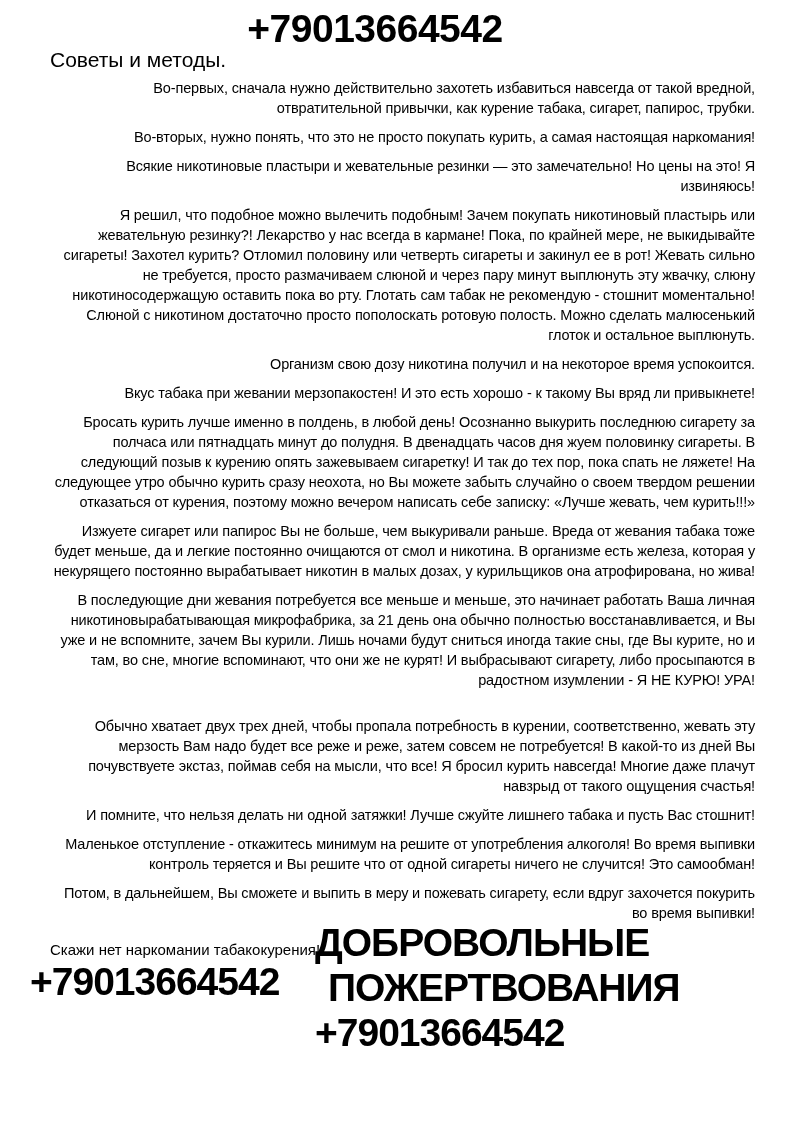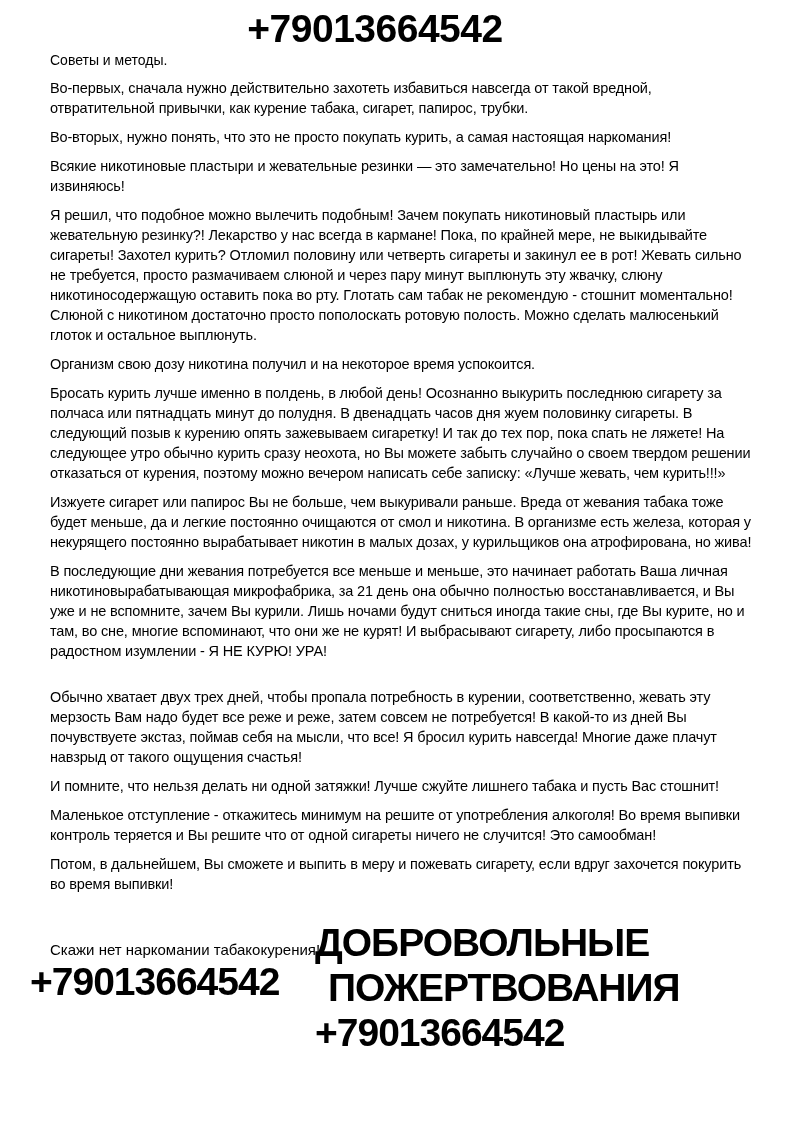--- a/index.html
+++ b/index.html
@@ -17,31 +17,31 @@
     text-align: center;
     transform: translateX(-25px);
     font-size: 39px;
     line-height: 42px;
     font-weight: bold;
     letter-spacing: -0.5px;
     white-space: nowrap;
   }
   .heading {
     margin: 0 0 0 50px;
-    font-size: 14px;
+    font-size: 21px;
     line-height: 20px;
   }
   .content {
     margin: 8px 44px 0 50px;
     font-size: 14.5px;
     line-height: 20px;
     letter-spacing: -0.15px;
     text-align: left;
   }
-  .content p { margin: 0 1px 9px 0; }
+  .content p { margin: 0 1px 9px 0; text-align: right; }
   .content p.gap-before { margin-top: 26px; }
   .footer-slogan {
     position: absolute;
     left: 50px;
     top: 941px;
     font-size: 15px;
     line-height: 18px;
   }
   .footer-phone {
     position: absolute;
@@ -72,20 +72,21 @@
   <div class="top-phone">+79013664542</div>
 
   <div class="heading">Советы и методы.</div>
 
   <div class="content">
     <p>Во-первых, сначала нужно действительно захотеть избавиться навсегда от такой вредной, отвратительной привычки, как курение табака, сигарет, папирос, трубки.</p>
     <p>Во-вторых, нужно понять, что это не просто покупать курить, а самая настоящая наркомания!</p>
     <p>Всякие никотиновые пластыри и жевательные резинки — это замечательно! Но цены на это! Я извиняюсь!</p>
     <p>Я решил, что подобное можно вылечить подобным! Зачем покупать никотиновый пластырь или жевательную резинку?! Лекарство у нас всегда в кармане! Пока, по крайней мере, не выкидывайте сигареты! Захотел курить? Отломил половину или четверть сигареты и закинул ее в рот! Жевать сильно не требуется, просто размачиваем слюной и через пару минут выплюнуть эту жвачку, слюну никотиносодержащую оставить пока во рту. Глотать сам табак не рекомендую - стошнит моментально! Слюной с никотином достаточно просто пополоскать ротовую полость. Можно сделать малюсенький глоток и остальное выплюнуть.</p>
     <p>Организм свою дозу никотина получил и на некоторое время успокоится.</p>
+    <p>Вкус табака при жевании мерзопакостен! И это есть хорошо - к такому Вы вряд ли привыкнете!</p>
     <p>Бросать курить лучше именно в полдень, в любой день! Осознанно выкурить последнюю сигарету за полчаса или пятнадцать минут до полудня. В двенадцать часов дня жуем половинку сигареты. В следующий позыв к курению опять зажевываем сигаретку! И так до тех пор, пока спать не ляжете! На следующее утро обычно курить сразу неохота, но Вы можете забыть случайно о своем твердом решении отказаться от курения, поэтому можно вечером написать себе записку: «Лучше жевать, чем курить!!!»</p>
     <p>Изжуете сигарет или папирос Вы не больше, чем выкуривали раньше. Вреда от жевания табака тоже будет меньше, да и легкие постоянно очищаются от смол и никотина. В организме есть железа, которая у некурящего постоянно вырабатывает никотин в малых дозах, у курильщиков она атрофирована, но жива!</p>
     <p>В последующие дни жевания потребуется все меньше и меньше, это начинает работать Ваша личная никотиновырабатывающая микрофабрика, за 21 день она обычно полностью восстанавливается, и Вы уже и не вспомните, зачем Вы курили. Лишь ночами будут сниться иногда такие сны, где Вы курите, но и там, во сне, многие вспоминают, что они же не курят! И выбрасывают сигарету, либо просыпаются в радостном изумлении - Я НЕ КУРЮ! УРА!</p>
     <p class="gap-before">Обычно хватает двух трех дней, чтобы пропала потребность в курении, соответственно, жевать эту мерзость Вам надо будет все реже и реже, затем совсем не потребуется! В какой-то из дней Вы почувствуете экстаз, поймав себя на мысли, что все! Я бросил курить навсегда! Многие даже плачут навзрыд от такого ощущения счастья!</p>
     <p>И помните, что нельзя делать ни одной затяжки! Лучше сжуйте лишнего табака и пусть Вас стошнит!</p>
     <p>Маленькое отступление - откажитесь минимум на решите от употребления алкоголя! Во время выпивки контроль теряется и Вы решите что от одной сигареты ничего не случится! Это самообман!</p>
     <p>Потом, в дальнейшем, Вы сможете и выпить в меру и пожевать сигарету, если вдруг захочется покурить во время выпивки!</p>
   </div>
 
   <div class="footer-slogan">Скажи нет наркомании табакокурения!</div>

